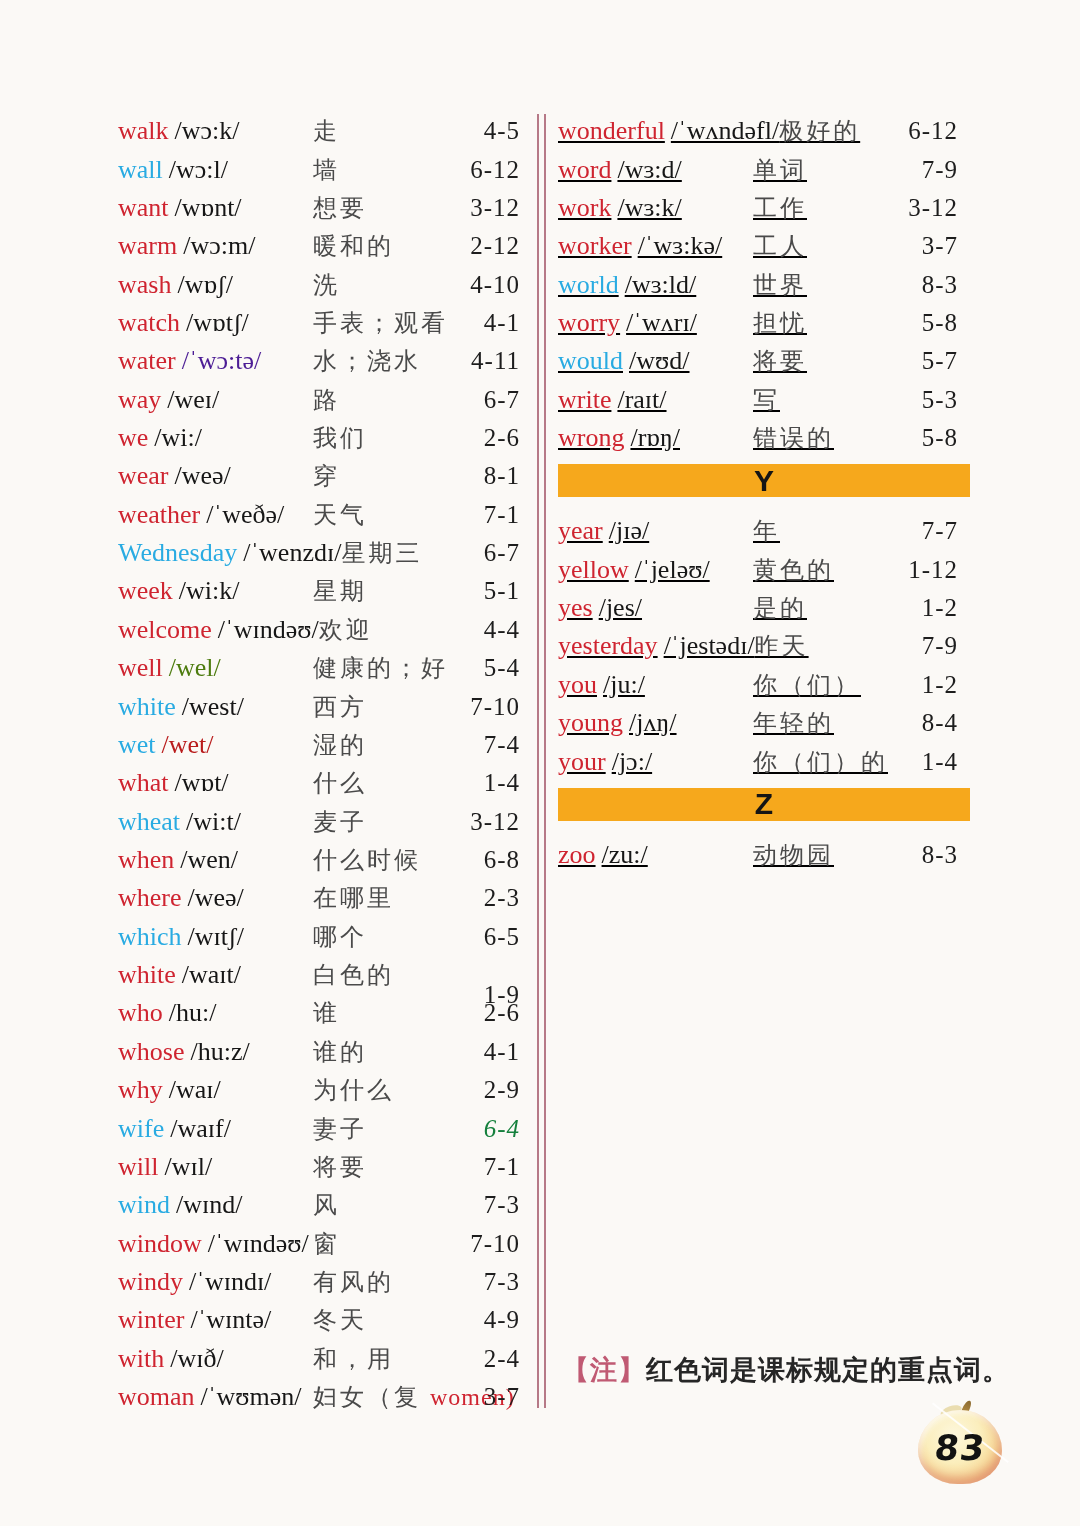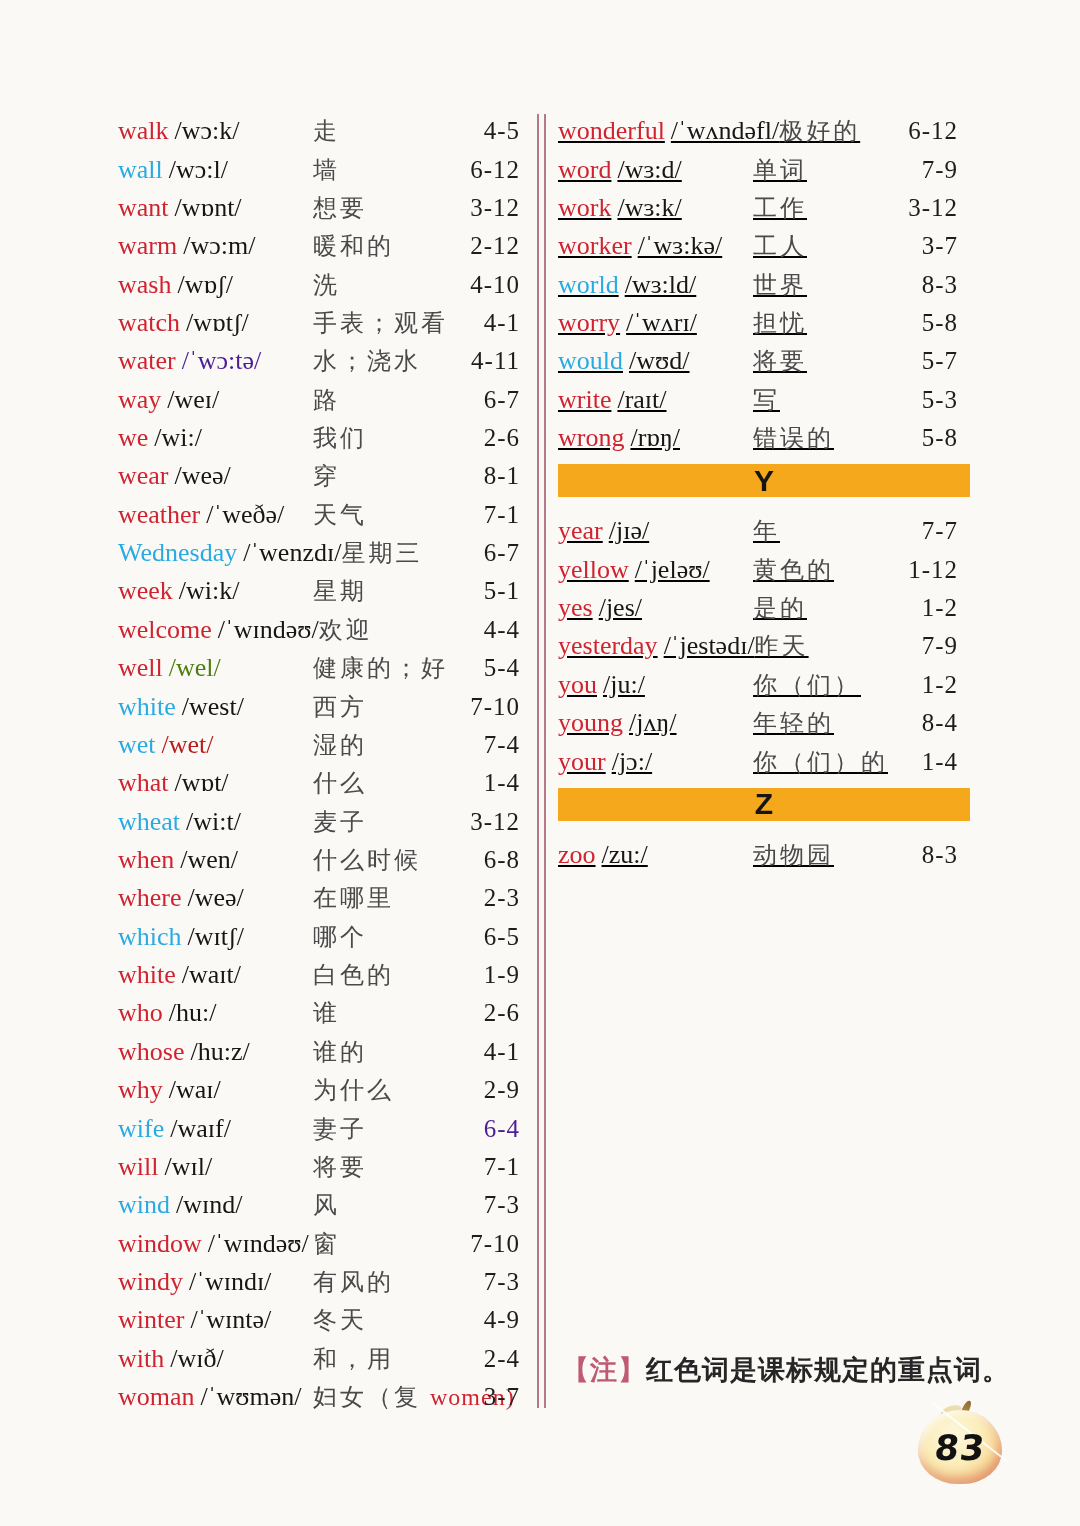--- a/index.html
+++ b/index.html
@@ -201,41 +201,41 @@
         <span class="ref" style="color: rgb(29, 29, 29);">2-3</span>
       </div>
       <div class="row">
         <span class="wcell"><span class="word" style="color: rgb(41, 171, 226); text-align: right;">which</span><span class="phon" style="color: rgb(22, 22, 22);">/wɪtʃ/</span></span>
         <span class="mcell">哪个</span>
         <span class="ref" style="color: rgb(29, 29, 29);">6-5</span>
       </div>
       <div class="row">
         <span class="wcell"><span class="word" style="color: rgb(207, 36, 48);">white</span><span class="phon" style="color: rgb(22, 22, 22);">/waɪt/</span></span>
         <span class="mcell">白色的</span>
-        <span class="ref" style="color: rgb(29, 29, 29);">1-9</span>
+        <span class="ref" style="color: rgb(29, 29, 29); margin-top: 20px;">1-9</span>
       </div>
       <div class="row">
         <span class="wcell"><span class="word" style="color: rgb(207, 36, 48);">who</span><span class="phon" style="color: rgb(22, 22, 22);">/hu:/</span></span>
         <span class="mcell">谁</span>
         <span class="ref" style="color: rgb(29, 29, 29);">2-6</span>
       </div>
       <div class="row">
         <span class="wcell"><span class="word" style="color: rgb(207, 36, 48);">whose</span><span class="phon" style="color: rgb(22, 22, 22);">/hu:z/</span></span>
         <span class="mcell">谁的</span>
         <span class="ref" style="color: rgb(29, 29, 29);">4-1</span>
       </div>
       <div class="row">
         <span class="wcell"><span class="word" style="color: rgb(207, 36, 48);">why</span><span class="phon" style="color: rgb(22, 22, 22);">/waɪ/</span></span>
         <span class="mcell">为什么</span>
         <span class="ref" style="color: rgb(29, 29, 29);">2-9</span>
       </div>
       <div class="row">
         <span class="wcell"><span class="word" style="color: rgb(41, 171, 226);">wife</span><span class="phon" style="color: rgb(22, 22, 22);">/waɪf/</span></span>
         <span class="mcell">妻子</span>
-        <span class="ref" style="color: #4c1d95;">6-4</span>
+        <span class="ref" style="color: #15803d; font-style: italic;">6-4</span>
       </div>
       <div class="row">
         <span class="wcell"><span class="word" style="color: rgb(207, 36, 48);">will</span><span class="phon" style="color: rgb(22, 22, 22);">/wɪl/</span></span>
         <span class="mcell">将要</span>
         <span class="ref" style="color: rgb(29, 29, 29);">7-1</span>
       </div>
       <div class="row">
         <span class="wcell"><span class="word" style="color: rgb(41, 171, 226);">wind</span><span class="phon" style="color: rgb(22, 22, 22);">/wɪnd/</span></span>
         <span class="mcell">风</span>
         <span class="ref" style="color: rgb(29, 29, 29);">7-3</span>

